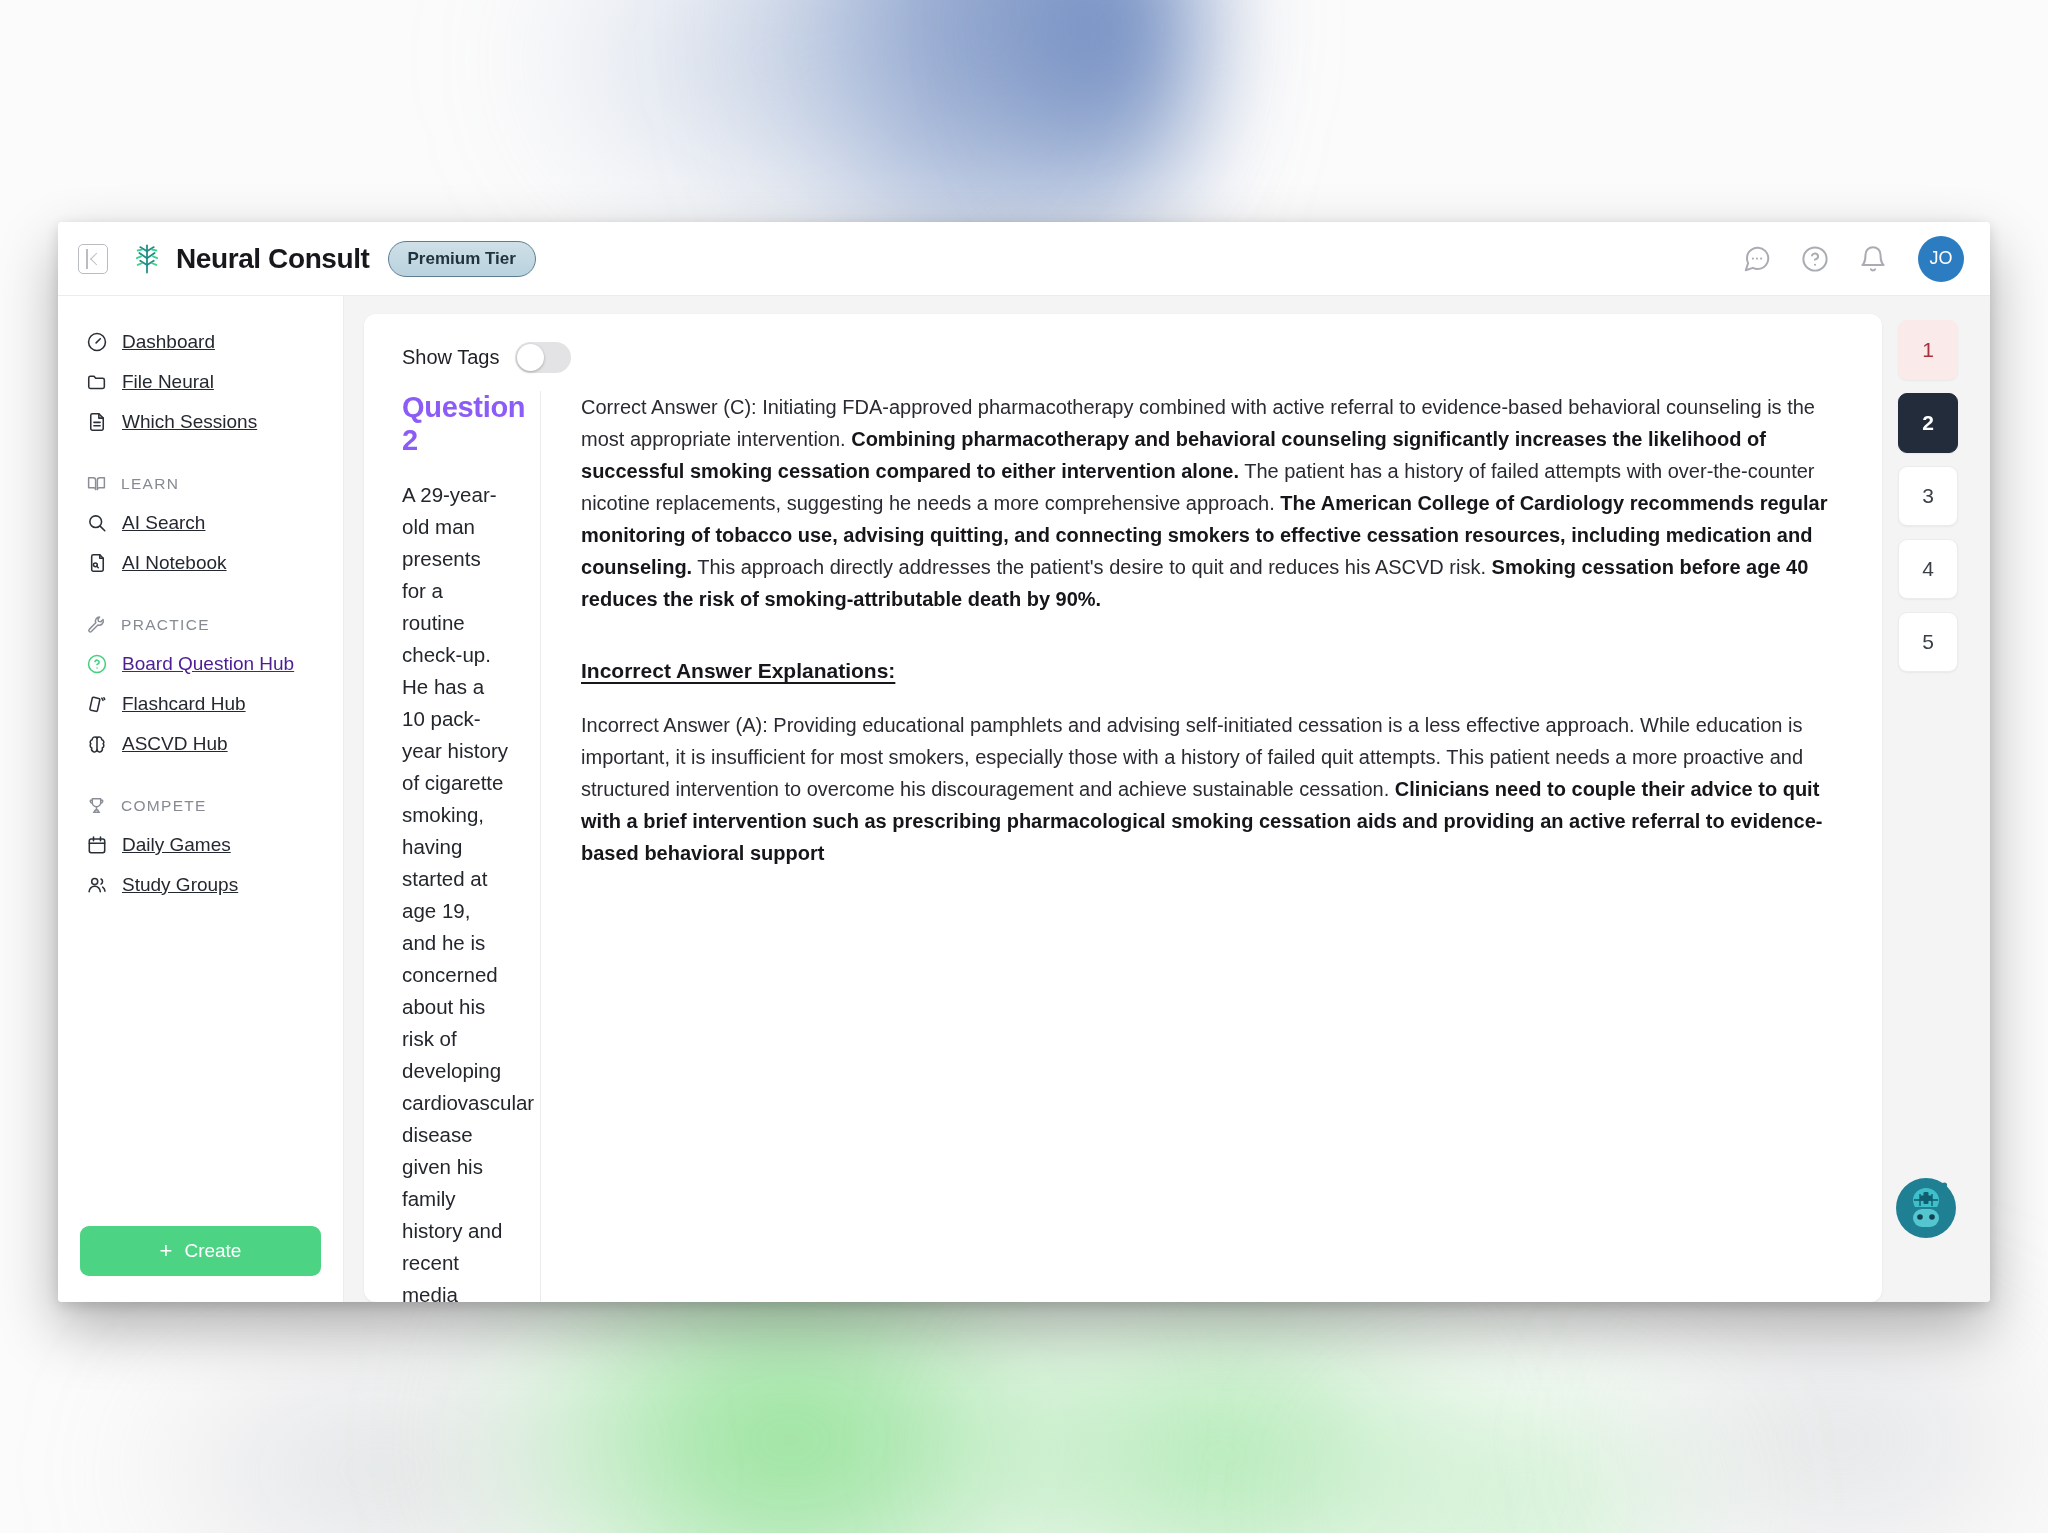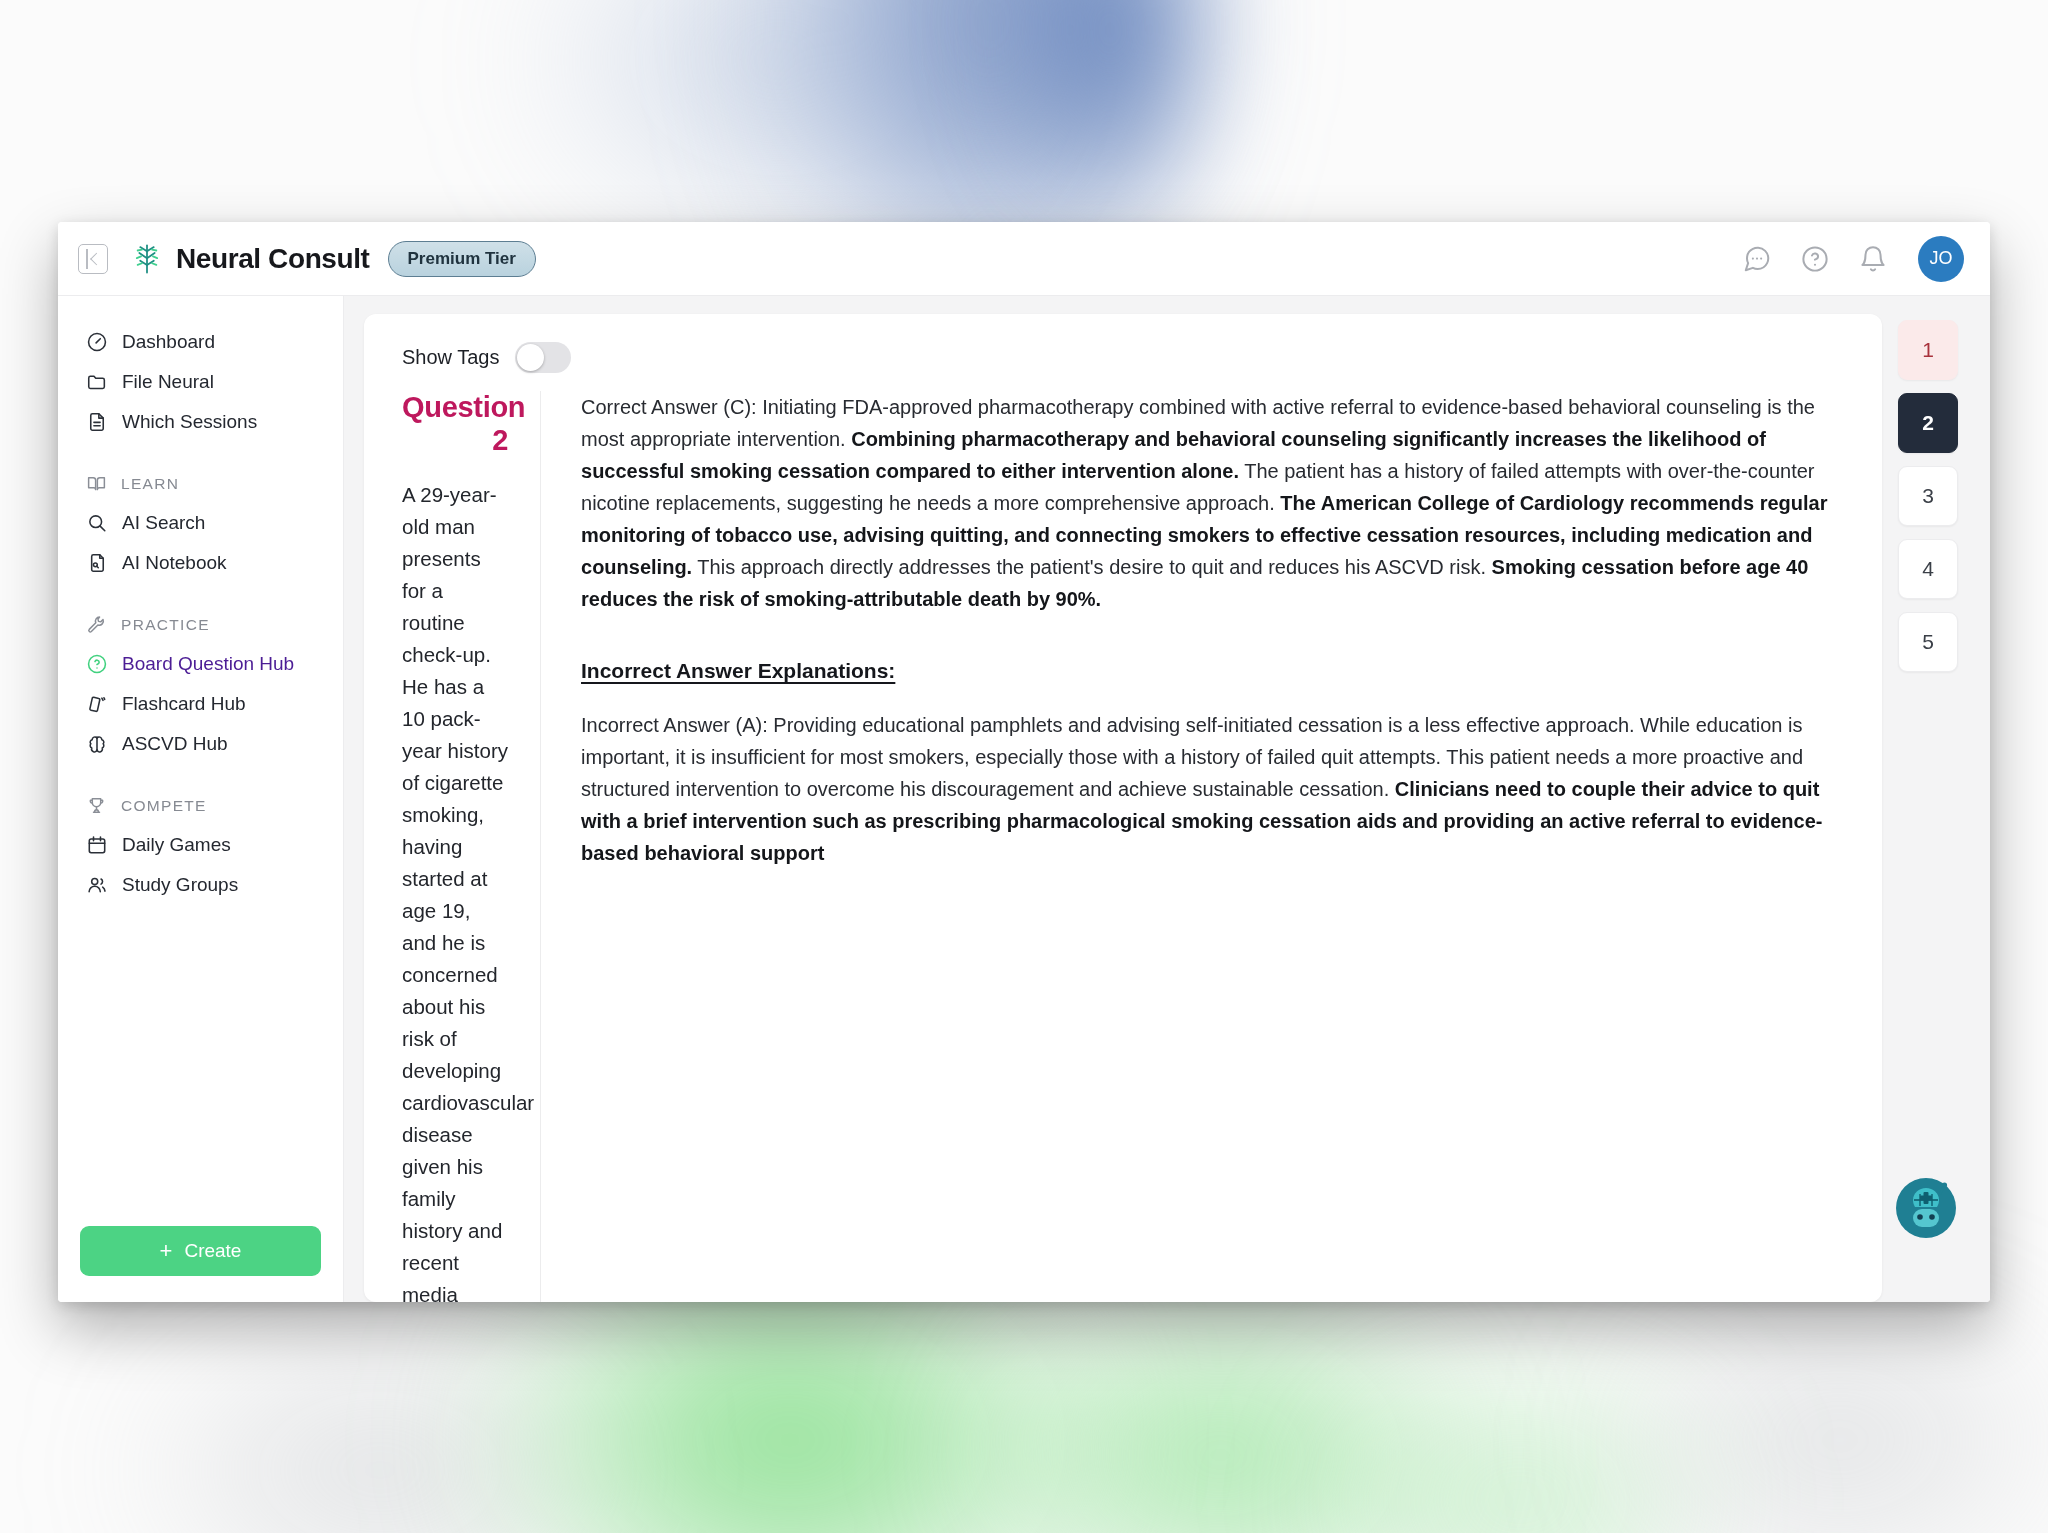--- a/index.html
+++ b/index.html
@@ -166,20 +166,21 @@
   #nav-list { flex: 1 1 auto; padding: 0 16px; }
   .nav-item {
     display: flex;
     align-items: center;
     gap: 14px;
     padding: 9px 12px;
     border-radius: 8px;
     cursor: pointer;
     color: #242830;
     font-size: 19px;
+    text-decoration: underline;
   }
   .nav-item .ico { width: 22px; height: 22px; flex: 0 0 auto; color: #2b3038; }
   .nav-item .ico svg { width: 100%; height: 100%; display: block; }
   .nav-item.active { color: #4c1d95; }
   .nav-item.active .ico { color: #41d17f; }
   .nav-section {
     display: flex;
     align-items: center;
     gap: 14px;
     padding: 9px 12px;
@@ -264,24 +265,23 @@
   #right-col {
     flex: 1 1 auto;
     min-width: 0;
     padding: 0 40px 0 40px;
     overflow: hidden;
   }
 
   #question-title {
     font-size: 29px;
     font-weight: bold;
-    color: #be185d;
+    color: #8b5cf6;
     letter-spacing: -0.3px;
     margin-bottom: 22px;
-    text-align: right;
   }
   #question-stem {
     font-size: 20.5px;
     line-height: 32px;
     color: #23262c;
     margin-bottom: 30px;
   }
 
   
   .expl-heading {

